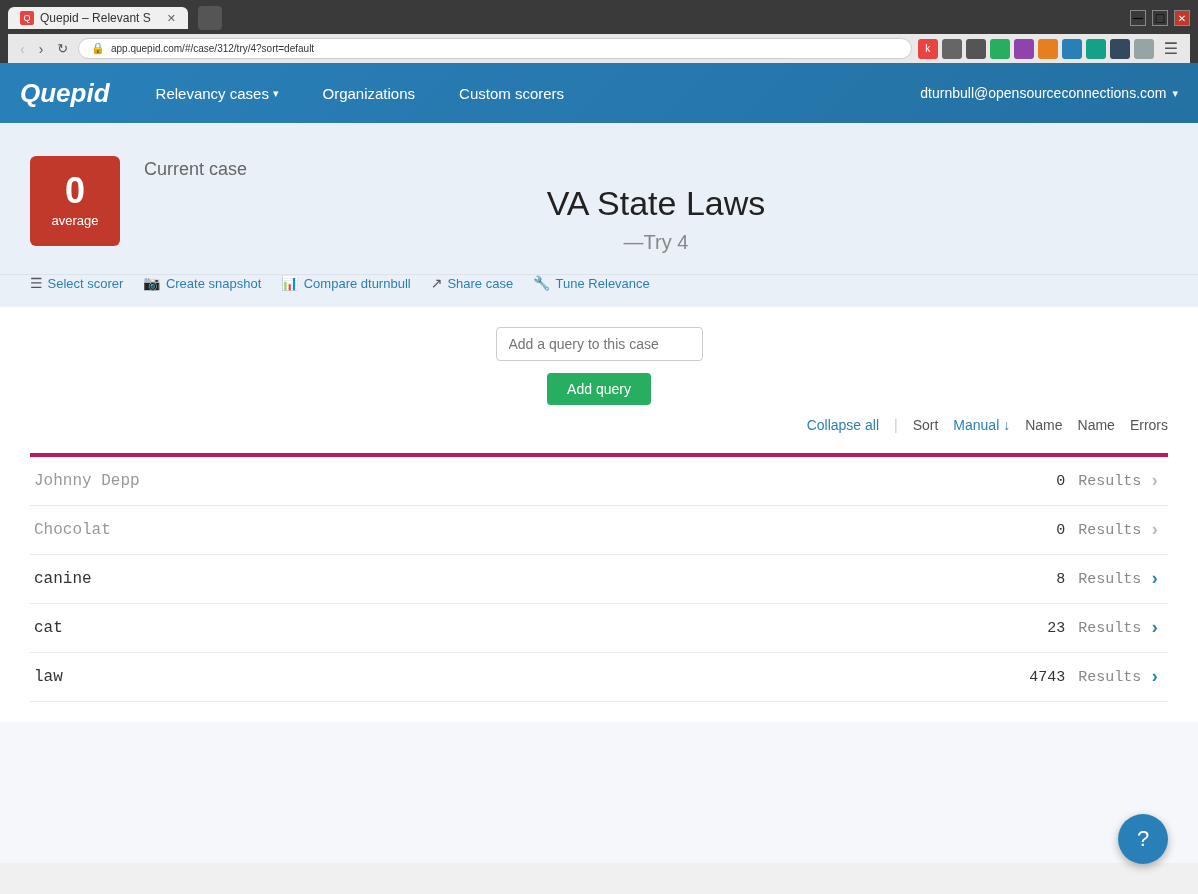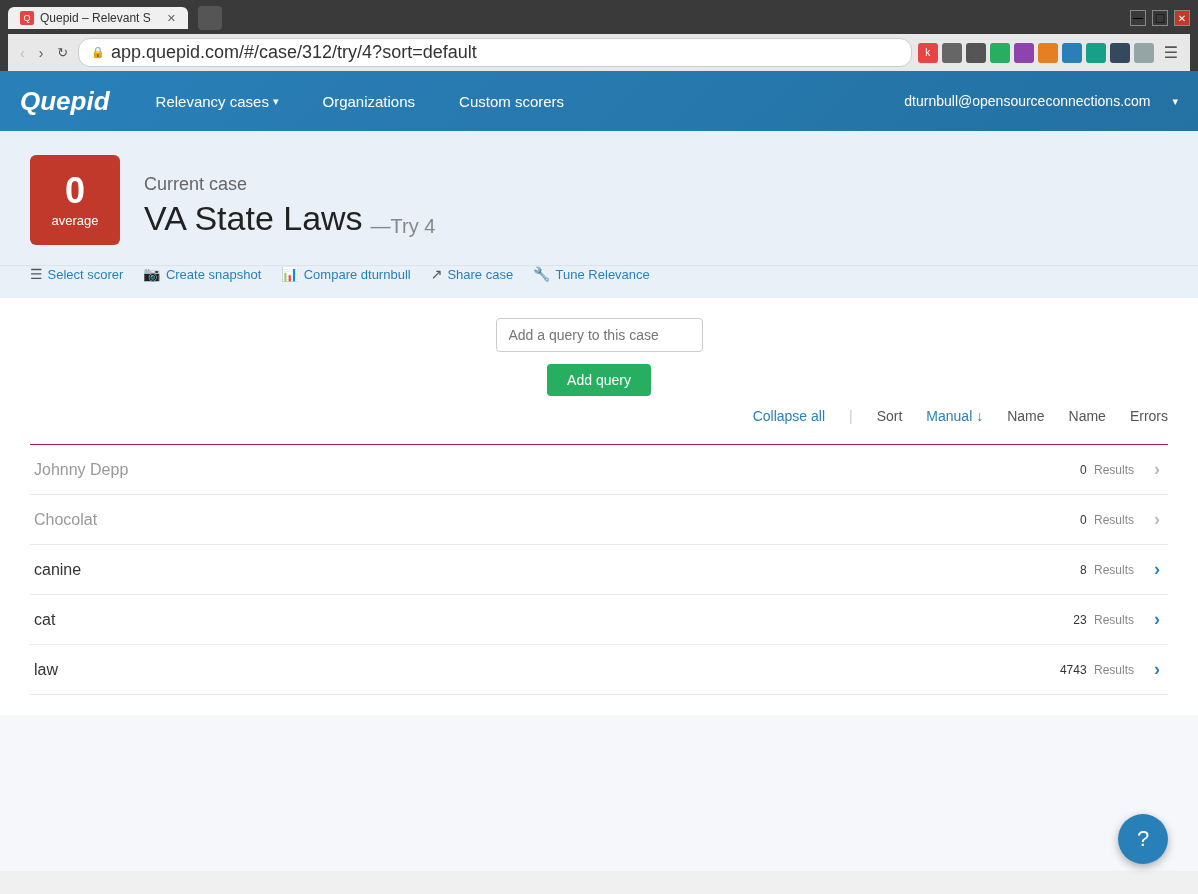--- a/index.html
+++ b/index.html
@@ -101,21 +101,21 @@
       cursor: pointer;
       gap: 4px;
     }
     .nav-chevron { font-size: 11px; }
     .nav-user {
       margin-left: auto;
       color: white;
       font-size: 14px;
       display: flex;
       align-items: center;
-      gap: 22px;
+      gap: 6px;
       cursor: pointer;
     }
 
     
     .content-area {
       background: #f5f7fa;
       min-height: 740px;
     }
 
     
@@ -153,22 +153,23 @@
       font-size: 18px;
       color: #666;
       margin-bottom: 4px;
       margin-top: 12px;
     }
     .case-title {
       font-size: 34px;
       font-weight: 300;
       color: #222;
       display: flex;
-      align-items: flex-end;
+      align-items: center;
       gap: 8px;
+      flex-direction: column;
     }
     .case-try {
       font-size: 20px;
       color: #888;
       font-weight: 400;
     }
 
     
     .case-toolbar {
       background: #eaf0f8;
@@ -224,21 +225,21 @@
       padding: 8px 20px;
       font-size: 14px;
       cursor: pointer;
       font-weight: 500;
     }
 
     .sort-controls {
       margin-left: auto;
       display: flex;
       align-items: center;
-      gap: 24px;
+      gap: 15px;
       font-size: 14px;
     }
     .collapse-all-btn {
       color: #2980b9;
       background: none;
       border: none;
       cursor: pointer;
       font-size: 14px;
       text-decoration: none;
     }
@@ -253,40 +254,40 @@
     .sort-option.active { color: #2980b9; }
     .sort-arrow { color: #2980b9; }
     .sort-name, .sort-score, .sort-errors {
       color: #555;
       cursor: pointer;
       font-size: 14px;
     }
 
     
     .query-list {
-      border-top: 1px solid #be185d;
+      border-top: 4px solid #be185d;
+      font-family: Liberation Mono, monospace;
     }
     .query-row {
       display: flex;
       align-items: center;
       padding: 14px 0;
       border-bottom: 1px solid #e9e9e9;
       cursor: pointer;
     }
     .query-name {
       flex: 1;
       font-size: 16px;
       color: #333;
       padding-left: 4px;
     }
     .query-name.muted { color: #999; }
     .query-results {
       color: #888;
-      font-size: 12px;
-      margin-right: 12px;
+      font-size: 15px;
     }
     .query-results .result-count {
       color: #333;
       font-weight: 500;
       margin-right: 4px;
     }
     .query-chevron {
       color: #2980b9;
       font-size: 18px;
       font-weight: bold;
@@ -328,21 +329,21 @@
       <div style="width:16px;height:16px;border:1px solid #888;display:flex;align-items:center;justify-content:center;cursor:pointer;">□</div>
       <div style="width:16px;height:16px;border:1px solid #888;background:#c0392b;color:white;font-size:10px;display:flex;align-items:center;justify-content:center;cursor:pointer;">✕</div>
     </div>
   </div>
   <div class="browser-toolbar">
     <button class="browser-nav-btn" disabled="">‹</button>
     <button class="browser-nav-btn">›</button>
     <button class="browser-nav-btn browser-refresh">↻</button>
     <div class="browser-address-bar">
       <span class="address-lock">🔒</span>
-      <span style="font-size:18px;color:#333;">app.quepid.com/#/case/312/try/4?sort=default</span>
+      <span style="font-size:10px;color:#333;">app.quepid.com/#/case/312/try/4?sort=default</span>
     </div>
     <div class="browser-extensions">
       <div style="width:20px;height:20px;background:#e84444;border-radius:3px;display:flex;align-items:center;justify-content:center;color:white;font-size:10px;">k</div>
       <div style="width:20px;height:20px;background:#666;border-radius:3px;"></div>
       <div style="width:20px;height:20px;background:#555;border-radius:3px;"></div>
       <div style="width:20px;height:20px;background:#27ae60;border-radius:3px;"></div>
       <div style="width:20px;height:20px;background:#8e44ad;border-radius:3px;"></div>
       <div style="width:20px;height:20px;background:#e67e22;border-radius:3px;"></div>
       <div style="width:20px;height:20px;background:#2980b9;border-radius:3px;"></div>
       <div style="width:20px;height:20px;background:#16a085;border-radius:3px;"></div>

